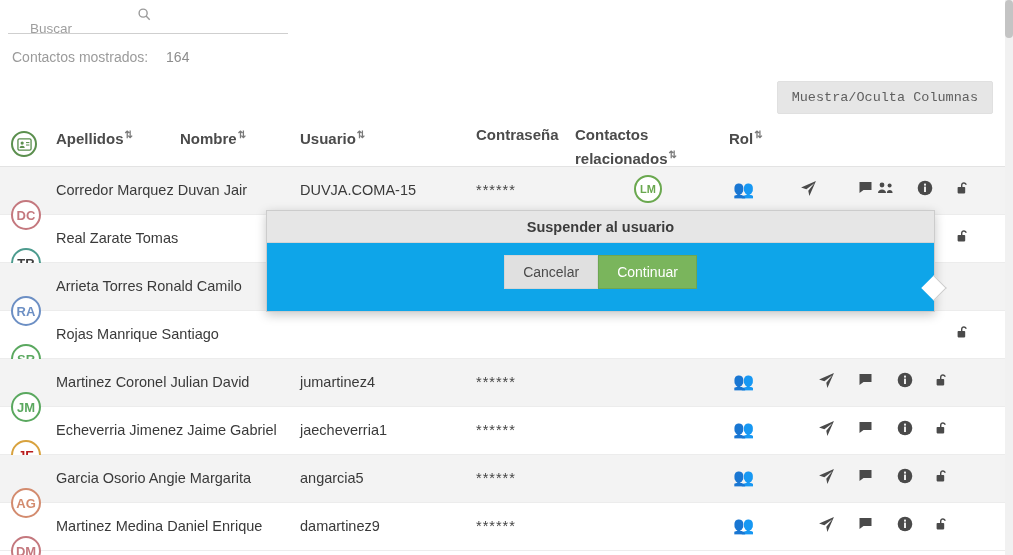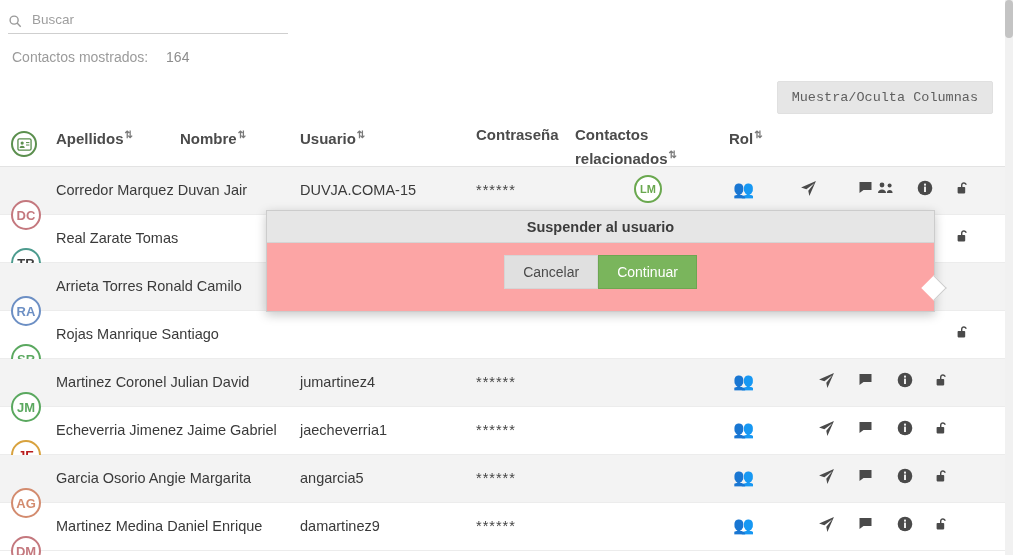--- a/index.html
+++ b/index.html
@@ -26,20 +26,21 @@
     height: 38px;
   }
   .search-box {
     position: absolute;
     left: 8px; top: 6px;
     width: 280px;
     height: 28px;
     border-bottom: 1px solid #cfcfcf;
     display: flex;
     align-items: center;
+    flex-direction: column;
   }
   .search-icon {
     width: 14px; height: 14px;
     margin-right: 8px;
     color: #9a9a9a;
     display: inline-block;
     position: relative;
     top: 1px;
   }
   .search-input {
@@ -188,21 +189,21 @@
     width: 8px; height: 38px;
     background: #c4c4c4;
     border-radius: 4px;
   }
 
   
   .modal {
     position: absolute;
     left: 266px; top: 210px;
     width: 669px;
-    background: #fca5a5;
+    background: #0ea5e9;
     border: 1px solid #cccccc;
     box-shadow: 0 3px 10px rgba(0,0,0,0.22);
     z-index: 50;
   }
   .modal-header {
     height: 32px;
     background: #e6e6e6;
     border-bottom: 1px solid #d5d5d5;
     display: flex;
     align-items: center;

